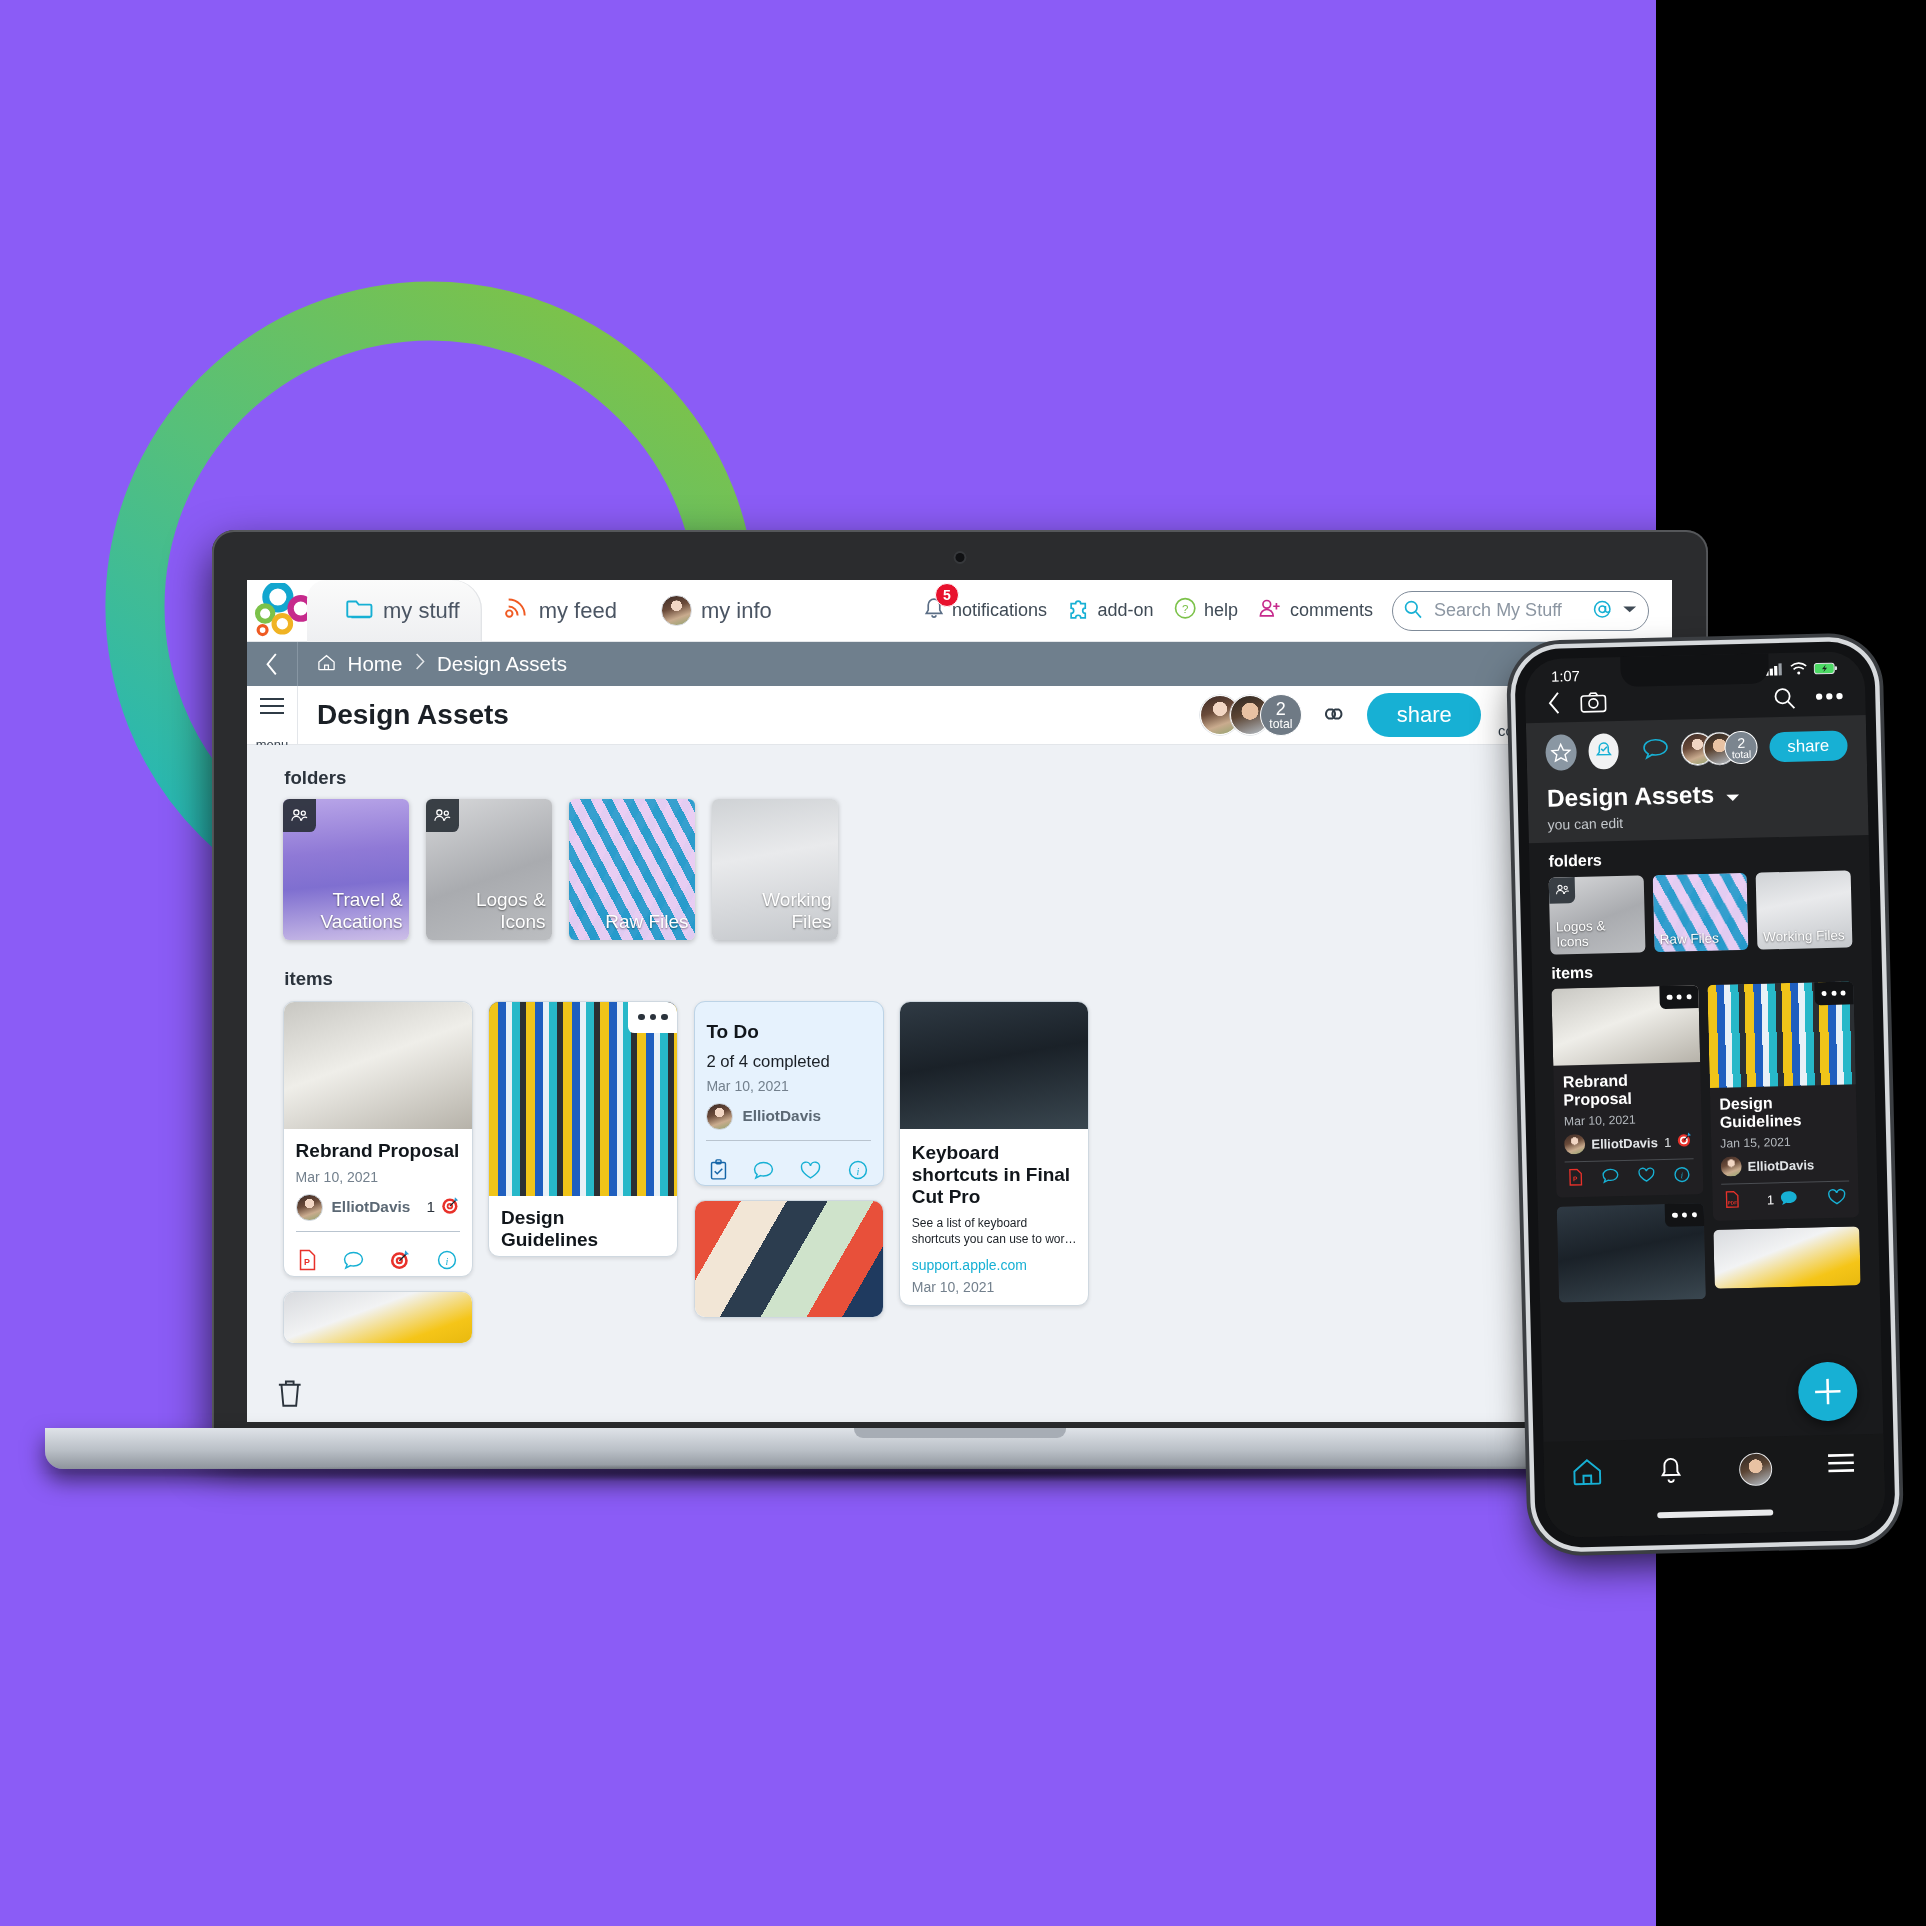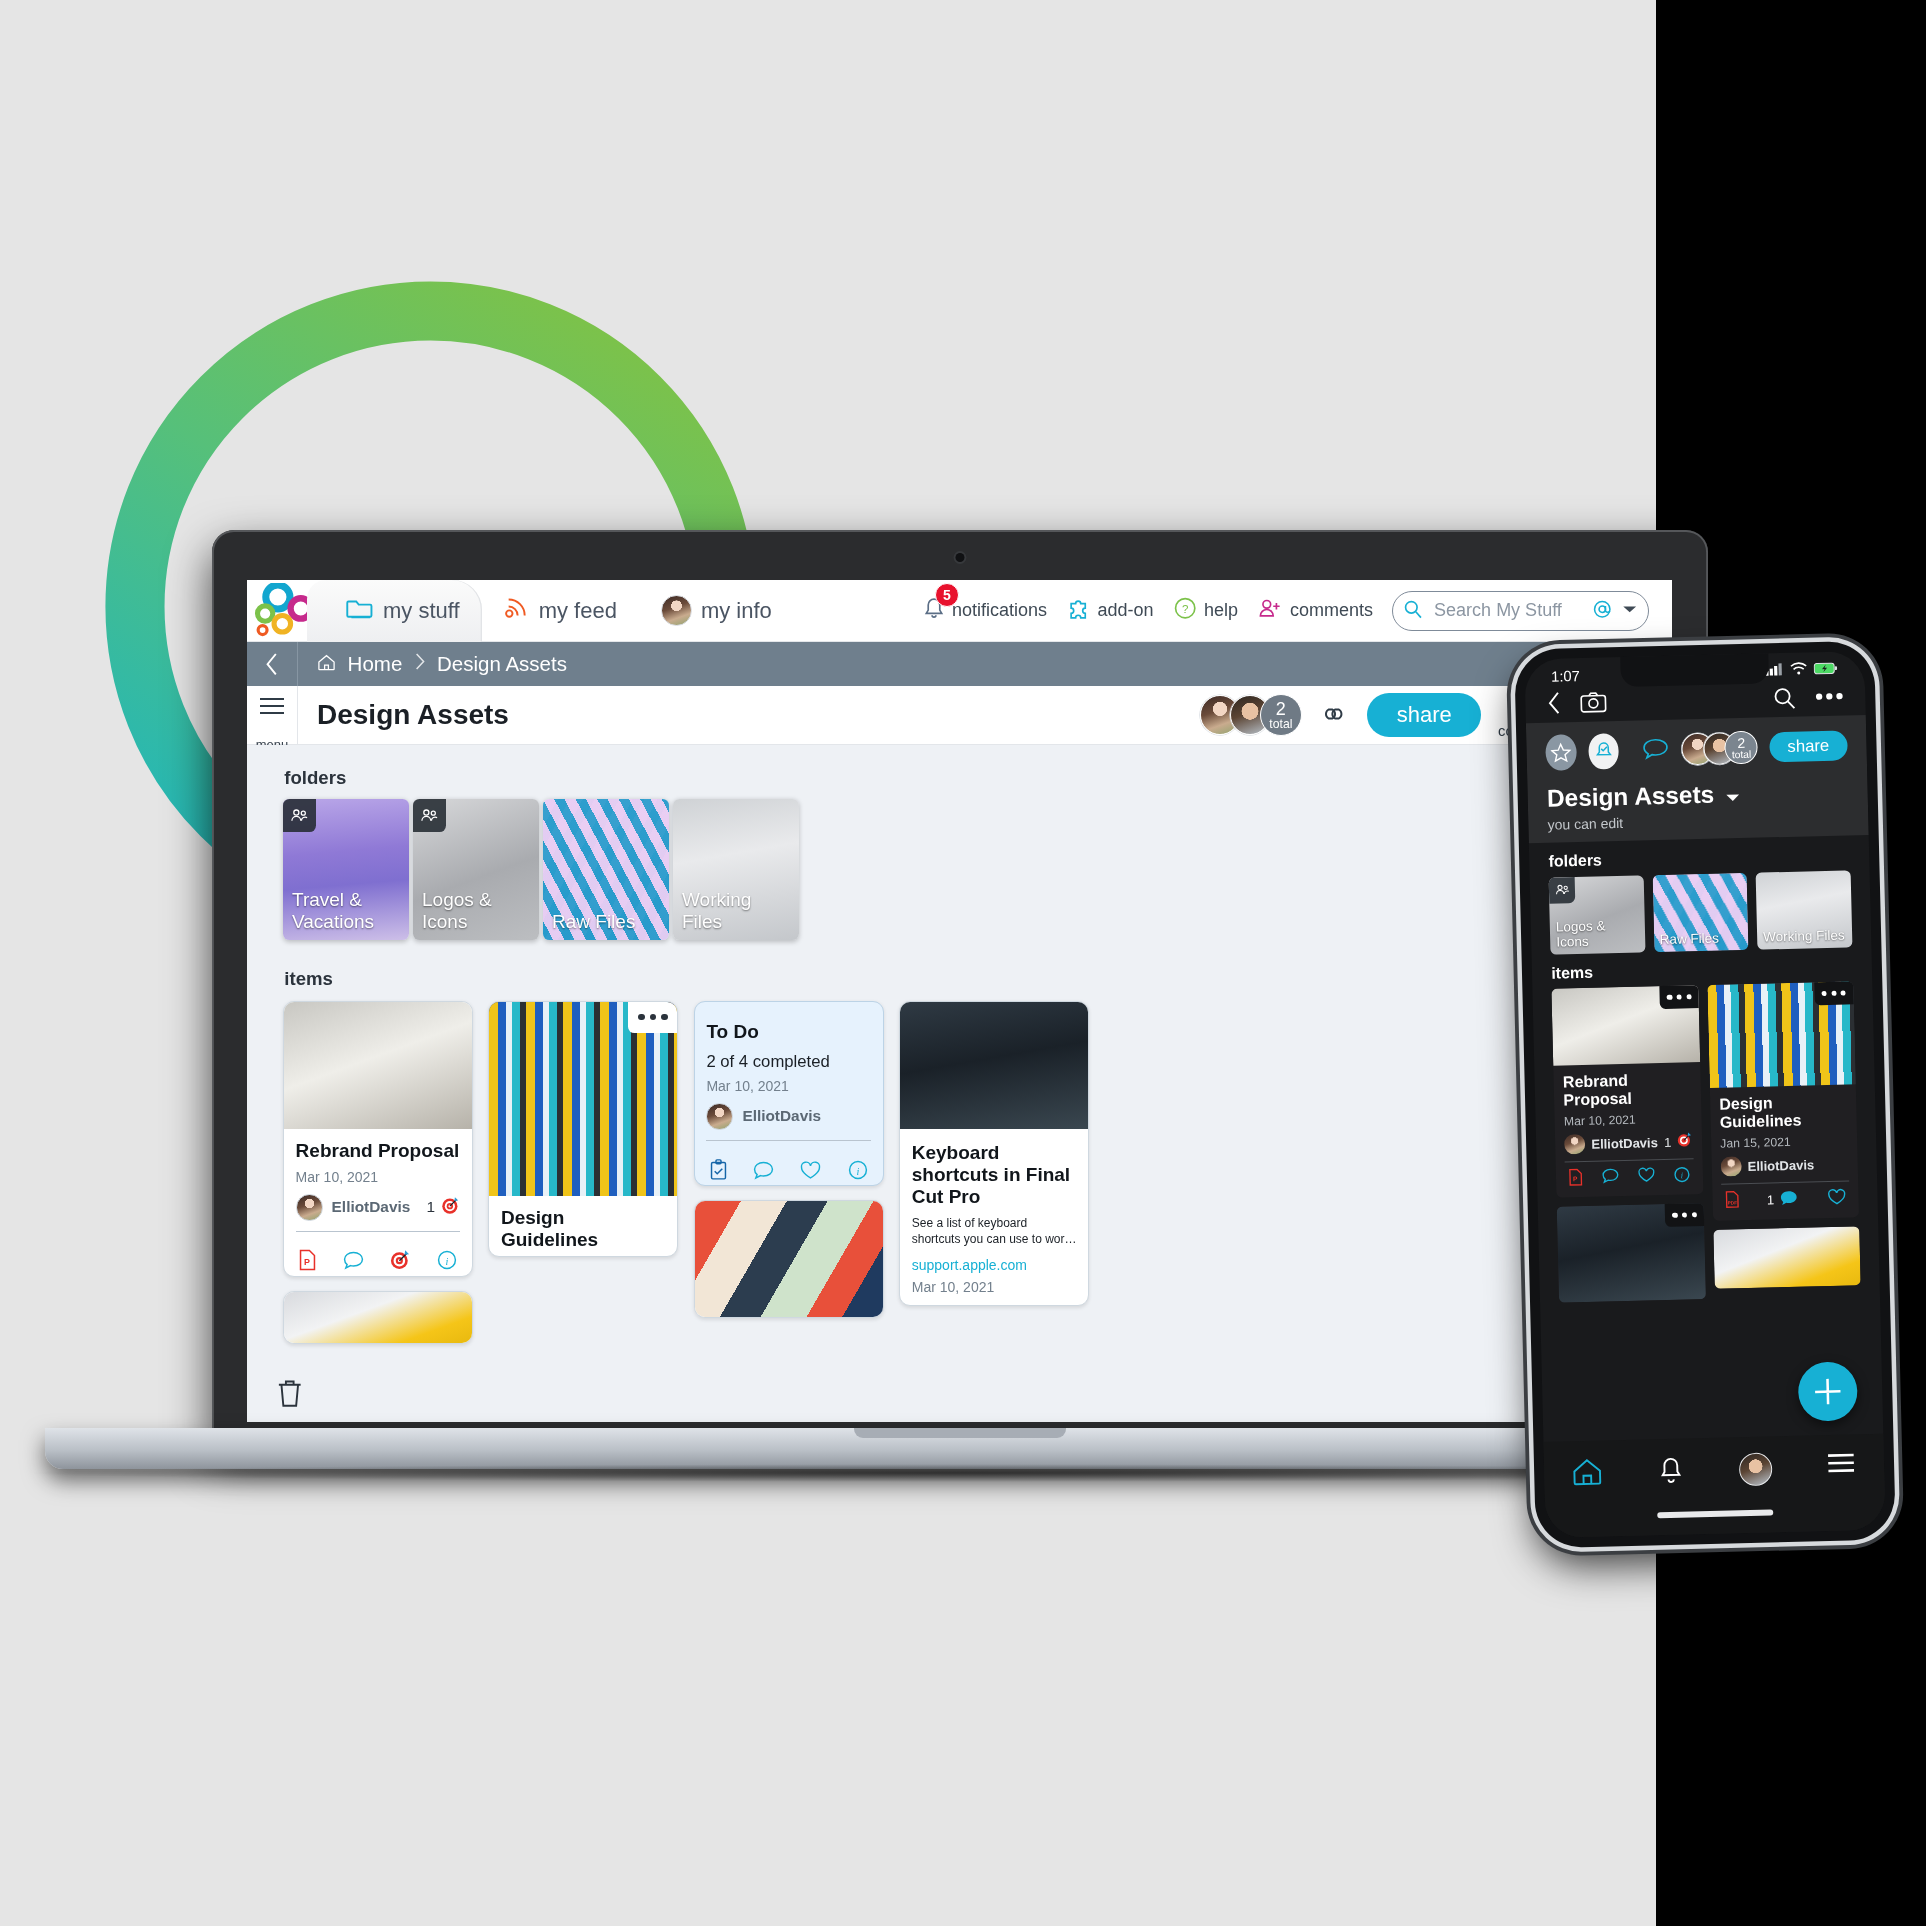--- a/index.html
+++ b/index.html
@@ -1,19 +1,19 @@
 <!DOCTYPE html>
 <html style="font-size:10.3px"><head>
 <meta charset="utf-8">
 <style>
   * { box-sizing: border-box; margin:0; padding:0; }
   html,body { width:1926px; height:1926px; background:#000; overflow:hidden;
     font-family:"Liberation Sans", sans-serif; }
 
-  .stage { position:relative; width:1656px; height:1926px; background:#e5e5e5; }
+  .stage { position:relative; width:1656px; height:1926px; background:#8b5cf6; }
 
   
   .ring { position:absolute; left:90px; top:266px; width:681px; height:681px;
           border-radius:50%; padding:0; }
   .ring svg { width:100%; height:100%; display:block; }
 
   
   .laptop { position:absolute; left:212px; top:530px; width:1496px; height:931px; }
   .lid { position:absolute; left:0; top:0; width:1496px; height:912px;
          background:#2b2c2e; border-radius:22px 22px 6.4px 6.4px;
@@ -83,21 +83,21 @@
   .fp-count b{ font-size:18px; font-weight:normal;}
   .fp-count i{ font-size:12.2px; font-style:normal; }
   .share-btn { background:#17b0d4; color:#fff; font-size:22px; border-radius:22px;
      padding:9px 29.5px; }
   .ta-item { display:flex; flex-direction:column; align-items:center; gap:2.6px;
      font-size:14.8px; color:#2f3b46; }
 
   
   .content { background:#eef1f5; height:678px; position:relative; padding:22px 0 0 36px; }
   .sec-label { font-size:18.6px; font-weight:bold; color:#2b333c; margin:0 0 10.3px 1.3px; }
-  .folders { display:flex; gap:4px; margin-bottom:28px; }
+  .folders { display:flex; gap:17px; margin-bottom:28px;text-align:right; }
   .folder { width:126px; height:141px; border-radius:6.4px; position:relative; overflow:hidden;
      box-shadow:0 1.9px 5.1px rgba(0,0,0,.22); }
   .folder .fname { position:absolute; left:9px; bottom:7.7px; right:6.4px; color:#fff;
      font-size:19px; line-height:1.15; text-shadow:0 0.6px 1.9px rgba(0,0,0,.5); }
   .shared-chip { position:absolute; left:0; top:0; width:33px; height:33px;
      background:rgba(35,42,49,.88); border-radius:0 0 6.4px 0;
      display:flex; align-items:center; justify-content:center; }
 
   .items { display:flex; gap:15.4px; align-items:flex-start; }
   .col { display:flex; flex-direction:column; gap:14px; }

